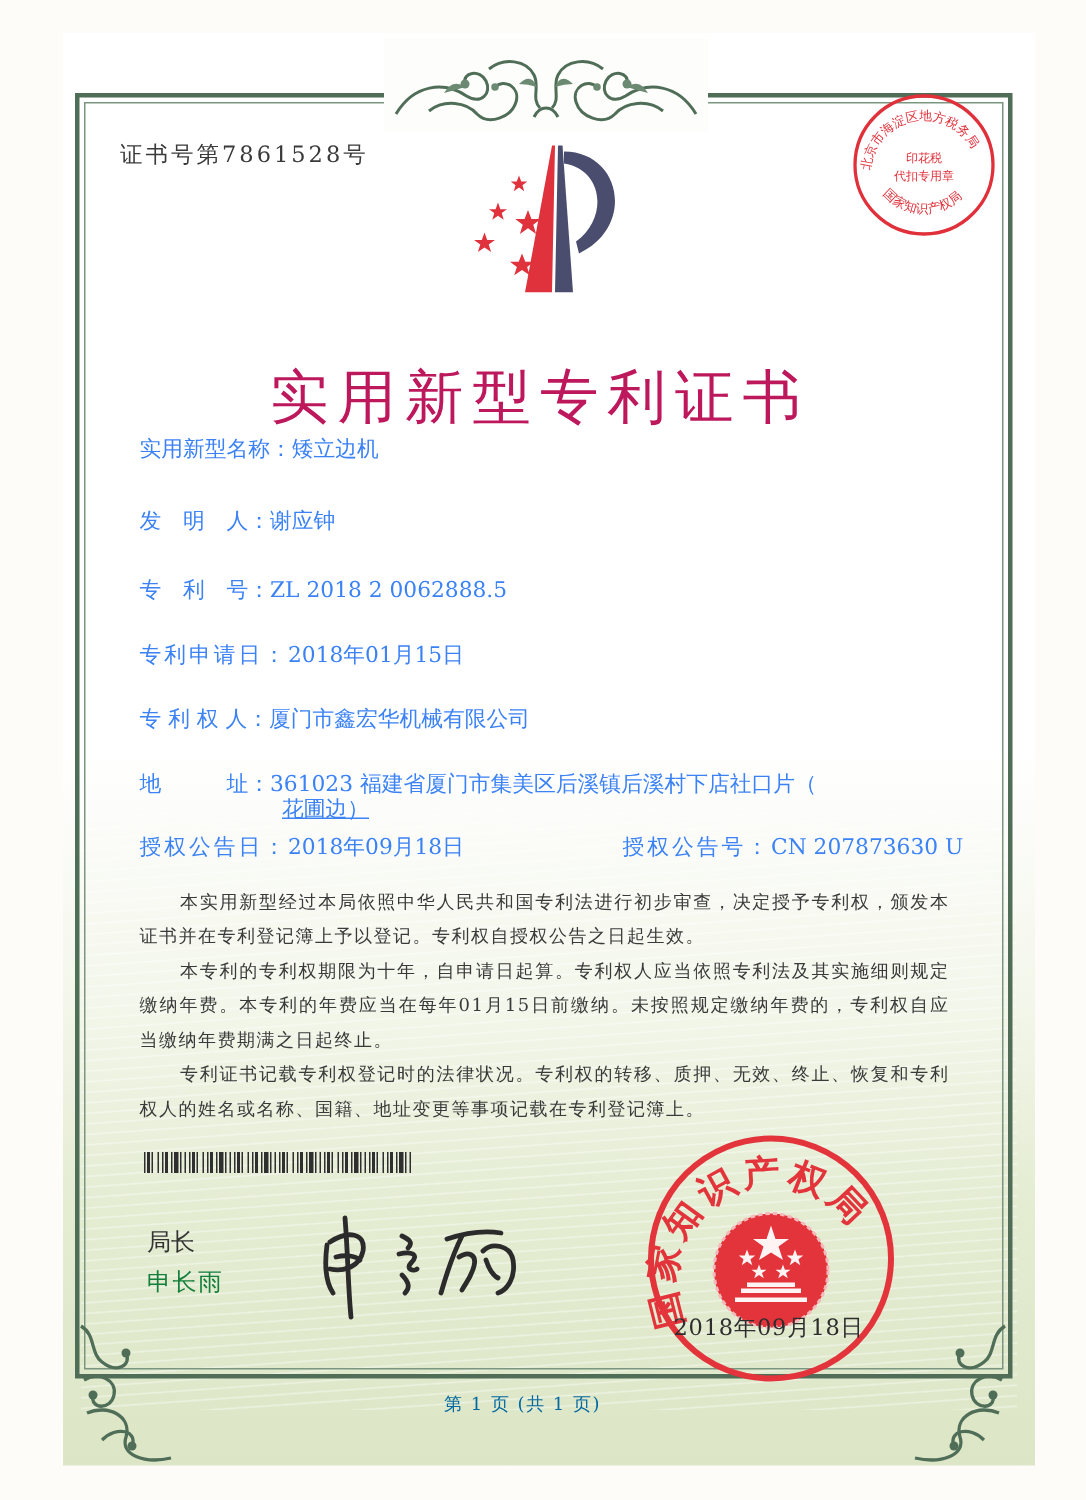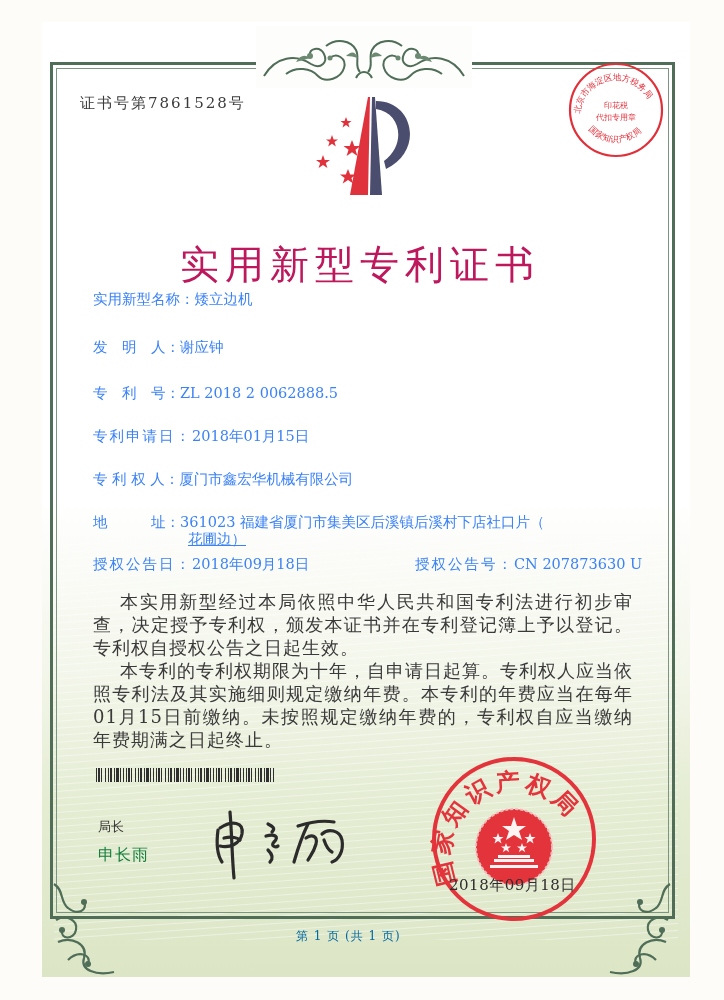--- a/index.html
+++ b/index.html
@@ -52,27 +52,27 @@
   .f5 { top: 470px; }
   .f6 { top: 513px; }
   .f6b { top: 530px; left: 188px; text-decoration: underline; }
   .f7 { top: 555px; }
   .f8 { top: 555px; left: 415px; }
 
   .lbl-spread { letter-spacing: 2px; }
 
   .body-text {
     position: absolute; left: 93px; top: 590px; width: 540px;
-    font-size: 18px; line-height: 23px; color: #3a3a3a; letter-spacing: 1px;
+    font-size: 12px; line-height: 23px; color: #3a3a3a; letter-spacing: 1px;
   }
   .body-text p { margin: 0; text-indent: 27px; text-align: justify; }
 
   .barcode { position: absolute; left: 96px; top: 768px; width: 182px; height: 14px; }
 
-  .director-title { position: absolute; left: 98px; top: 818px; font-family: "DejaVu Sans", "Liberation Sans", sans-serif; font-size: 13px; color: #333; }
+  .director-title { position: absolute; left: 98px; top: 818px; font-family: "DejaVu Sans", "Liberation Sans", sans-serif; font-size: 16px; color: #333; }
   .director-name { position: absolute; left: 98px; top: 845px; font-family: "DejaVu Sans", "Liberation Sans", sans-serif; font-size: 16px; color: #15803d; letter-spacing: 1px; }
   .signature { position: absolute; left: 210px; top: 800px; width: 150px; height: 80px; }
 
   .seal { position: absolute; left: 430px; top: 755px; width: 168px; height: 168px; }
   .seal-date {
     position: absolute; left: 449px; top: 876px; font-size: 15px; color: #2d2d2d; letter-spacing: 0.5px;
   }
   .page-no { position: absolute; left: 296px; top: 928px; font-size: 12px; color: #0369a1; letter-spacing: 1px; }
 </style>
 </head>
@@ -184,20 +184,21 @@
 <div class="field f7">
   <span class="lbl lbl-spread">授权公告日：</span><span class="val">2018年09月18日</span>
 </div>
 <div class="field f8">
   <span class="lbl lbl-spread">授权公告号：</span><span class="val">CN 207873630 U</span>
 </div>
 
 <div class="body-text">
   <p>本实用新型经过本局依照中华人民共和国专利法进行初步审查，决定授予专利权，颁发本证书并在专利登记簿上予以登记。专利权自授权公告之日起生效。</p>
   <p>本专利的专利权期限为十年，自申请日起算。专利权人应当依照专利法及其实施细则规定缴纳年费。本专利的年费应当在每年01月15日前缴纳。未按照规定缴纳年费的，专利权自应当缴纳年费期满之日起终止。</p>
+  <p>专利证书记载专利权登记时的法律状况。专利权的转移、质押、无效、终止、恢复和专利权人的姓名或名称、国籍、地址变更等事项记载在专利登记簿上。</p>
 </div>
 
 <svg class="barcode" viewBox="0 0 182 14" preserveAspectRatio="none">
   <g fill="#2f2f2f" id="bars">
       <rect x="0" y="0" width="1" height="14"></rect>
       <rect x="2" y="0" width="2" height="14"></rect>
       <rect x="5" y="0" width="1" height="14"></rect>
       <rect x="9" y="0" width="1" height="14"></rect>
       <rect x="12" y="0" width="1" height="14"></rect>
       <rect x="14" y="0" width="2" height="14"></rect>

